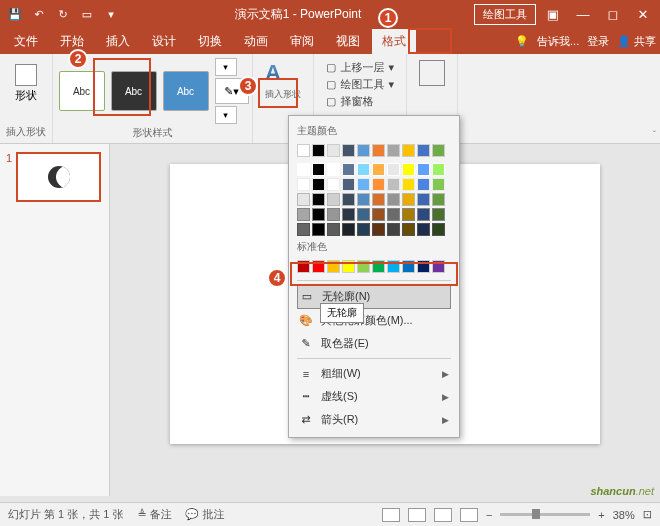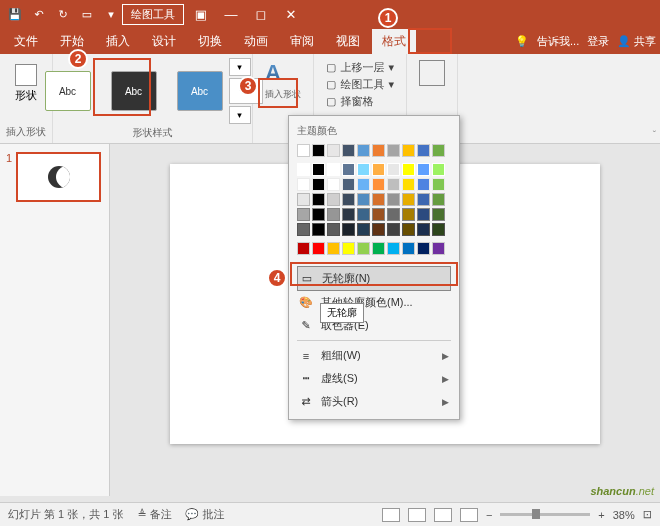--- a/index.html
+++ b/index.html
@@ -14,21 +14,21 @@
 .tabs{background:#b7472a;height:26px;display:flex;align-items:center;color:#fff;padding:0 4px;gap:2px}
 .tab{padding:4px 10px;font-size:12px;cursor:pointer}
 .tab.active{background:#f1f1f1;color:#b7472a}
 .tab-right{margin-left:auto;display:flex;align-items:center;gap:8px;font-size:11px}
 .bulb{color:#ffd966}
 .ribbon{background:#f1f1f1;height:90px;display:flex;border-bottom:1px solid #ccc;position:relative}
 .group{border-right:1px solid #ddd;padding:4px 6px;display:flex;flex-direction:column;align-items:center;justify-content:space-between}
 .group-label{font-size:10px;color:#666;margin-top:2px}
 .shape-btn{width:38px;height:50px;display:flex;flex-direction:column;align-items:center;justify-content:center;gap:2px}
 .shape-ic{width:22px;height:22px;border:1px solid #888;background:#fff}
-.styles{display:flex;gap:20px;padding:2px}
+.styles{display:flex;gap:6px;padding:2px}
 .style-box{width:46px;height:40px;border:1px solid #aaa;display:flex;align-items:center;justify-content:center;font-size:10px;border-radius:2px}
 .sb1{background:#fff;color:#333;border:1px solid #8faf6a}
 .sb2{background:#333;color:#fff}
 .sb3{background:#4a8fc7;color:#fff}
 .mini-stack{display:flex;flex-direction:column;gap:2px;margin-left:4px}
 .mini-btn{width:22px;height:18px;border:1px solid #bbb;background:#fff;display:flex;align-items:center;justify-content:center;font-size:9px}
 .outline-btn{width:34px;height:26px;border:1px solid #bbb;display:flex;align-items:center;justify-content:center;background:#fff}
 .wa{display:flex;flex-direction:column;gap:2px;padding:2px 6px}
 .wa-a{font-size:22px;font-weight:bold;background:linear-gradient(#5b9bd5,#2e5a8a);-webkit-background-clip:text;color:transparent}
 .arr-stack{display:flex;flex-direction:column;gap:2px;padding:2px 6px;font-size:10px;color:#444}
@@ -71,20 +71,21 @@
 <body>
 
 <div class="titlebar">
   <div class="qat">
     <div class="qat-btn">💾</div>
     <div class="qat-btn">↶</div>
     <div class="qat-btn">↻</div>
     <div class="qat-btn">▭</div>
     <div class="qat-btn">▾</div>
   </div>
+  <div class="title-center">演示文稿1 - PowerPoint</div>
   <div class="title-right">
     <div class="ctx-tab">绘图工具</div>
     <div class="sys-btn">▣</div>
     <div class="sys-btn">—</div>
     <div class="sys-btn">◻</div>
     <div class="sys-btn">✕</div>
   </div>
 </div>
 
 <div class="tabs">
@@ -224,20 +225,21 @@
       <div class="sw" style="background: rgb(0, 0, 0); filter: brightness(0.4);"></div>
       <div class="sw" style="background: rgb(231, 230, 230); filter: brightness(0.4);"></div>
       <div class="sw" style="background: rgb(68, 84, 106); filter: brightness(0.4);"></div>
       <div class="sw" style="background: rgb(91, 155, 213); filter: brightness(0.4);"></div>
       <div class="sw" style="background: rgb(237, 125, 49); filter: brightness(0.4);"></div>
       <div class="sw" style="background: rgb(165, 165, 165); filter: brightness(0.4);"></div>
       <div class="sw" style="background: rgb(255, 192, 0); filter: brightness(0.4);"></div>
       <div class="sw" style="background: rgb(68, 114, 196); filter: brightness(0.4);"></div>
       <div class="sw" style="background: rgb(112, 173, 71); filter: brightness(0.4);"></div>
     </div>
+  <div class="dd-head">标准色</div>
   <div class="std-row" id="std-row">
       <div class="sw" style="background: rgb(192, 0, 0);"></div>
       <div class="sw" style="background: rgb(255, 0, 0);"></div>
       <div class="sw" style="background: rgb(255, 192, 0);"></div>
       <div class="sw" style="background: rgb(255, 255, 0);"></div>
       <div class="sw" style="background: rgb(146, 208, 80);"></div>
       <div class="sw" style="background: rgb(0, 176, 80);"></div>
       <div class="sw" style="background: rgb(0, 176, 240);"></div>
       <div class="sw" style="background: rgb(0, 112, 192);"></div>
       <div class="sw" style="background: rgb(0, 32, 96);"></div>

